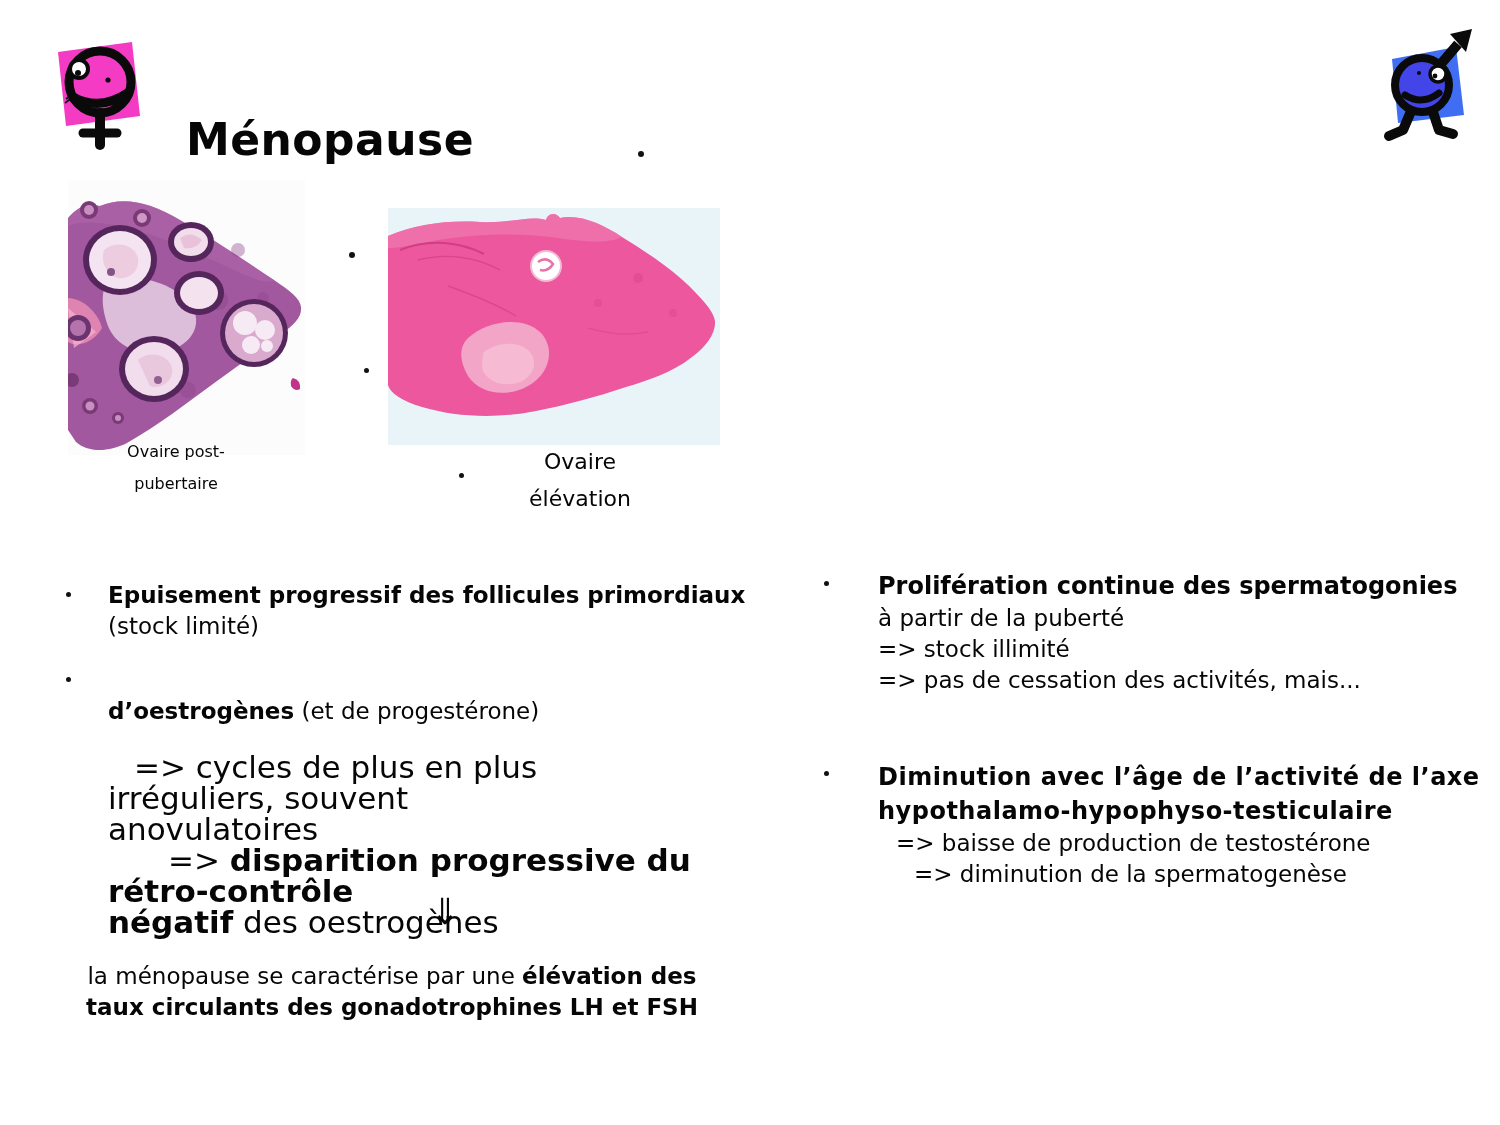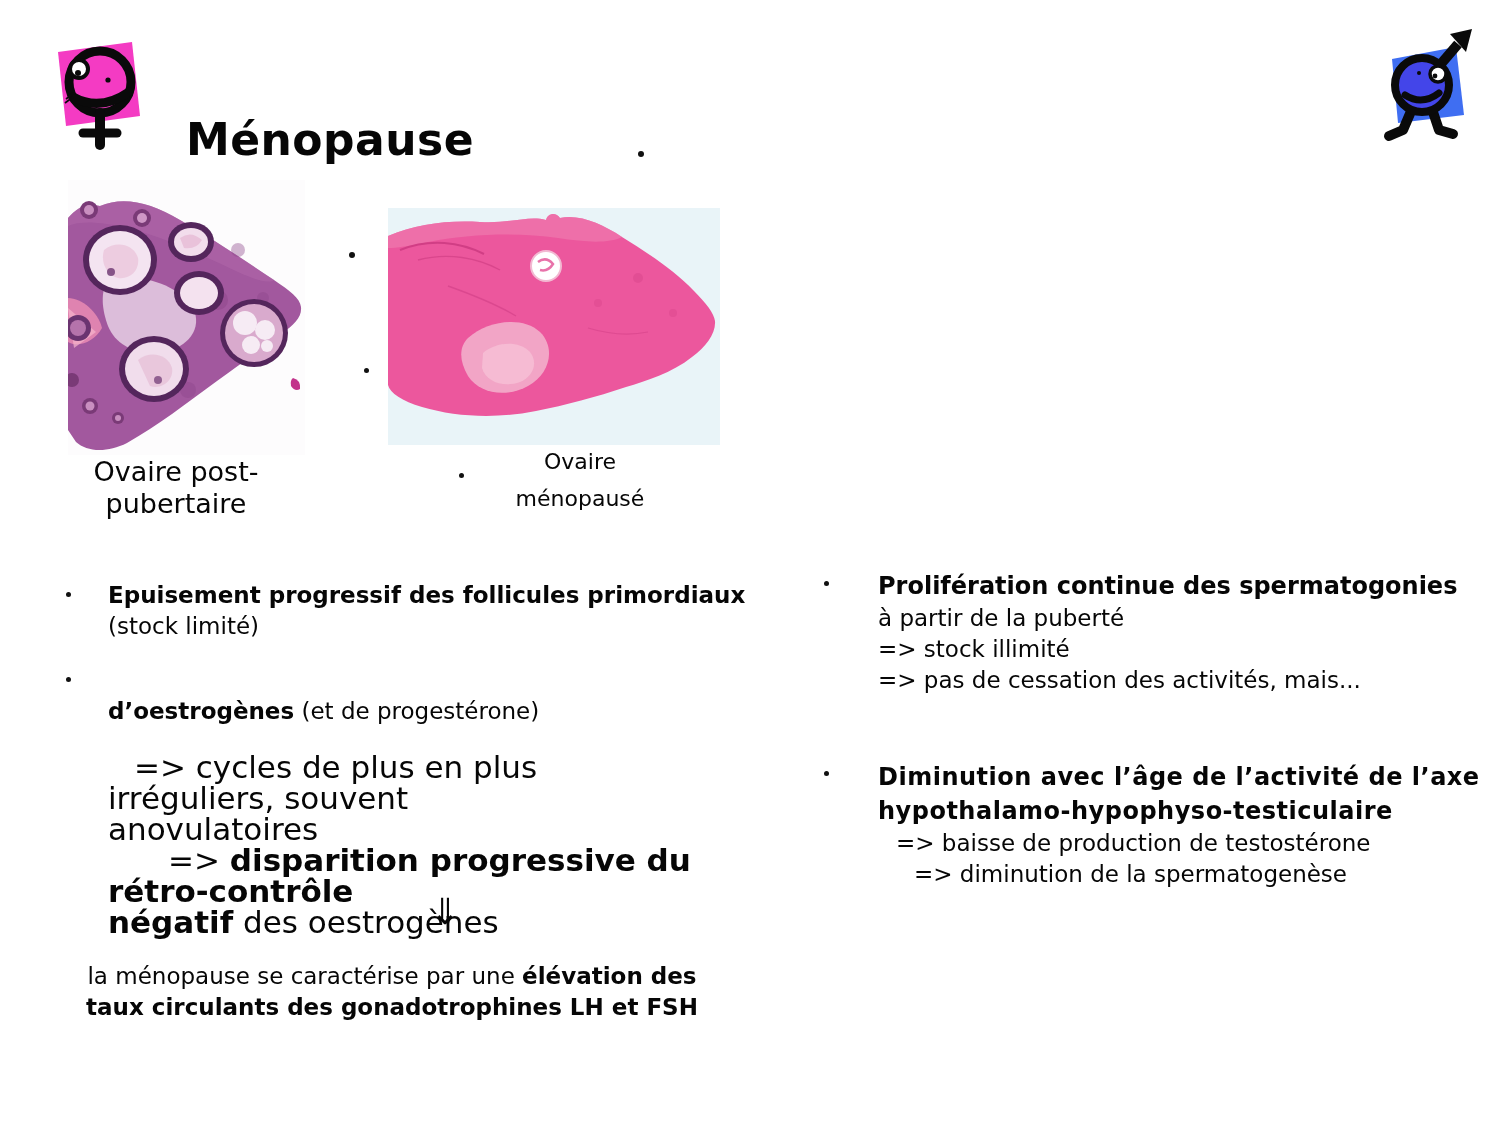--- a/index.html
+++ b/index.html
@@ -7,21 +7,21 @@
     position:relative;width:1500px;height:1125px;background:#ffffff;
     font-family:"DejaVu Sans",sans-serif;color:#060606;overflow:hidden;
   }
   .abs{position:absolute;}
   .b{font-weight:bold;}
   .slide-title{
     position:absolute;font-weight:bold;font-size:44px;text-align:center;
     letter-spacing:0.5px;white-space:nowrap;
   }
   .caption{position:absolute;text-align:center;}
-  .cap-left{left:70px;top:456px;width:212px;font-size:27px;line-height:32px;}
+  .cap-left{left:70px;top:436px;width:212px;font-size:16px;line-height:32px;}
   .cap-right{left:466px;top:443px;width:228px;font-size:22px;line-height:37px;}
   .stray-dot{position:absolute;background:#111;border-radius:50%;}
   .bullet-block{position:absolute;padding-left:42px;font-size:23px;line-height:31px;}
   .bullet-block .marker{
     position:absolute;left:0;top:12px;width:5px;height:5px;background:#111;border-radius:50%;
   }
   .left-col{left:66px;width:642px;}
   .right-col{left:822px;width:660px;padding-left:56px;}
   .right-col .marker{left:2px;top:11px;}
   .rtitle{font-weight:bold;font-size:24px;line-height:33px;}
@@ -157,21 +157,21 @@
       <path d="M150,54 Q158,48 165,56 Q160,64 152,62" fill="none" stroke="#e873aa" stroke-width="2.5"></path>
     </svg>
   </div>
 
   <div class="caption cap-left">
     <span>Ovaire post-</span><br>
     <span>pubertaire</span>
   </div>
   <div class="caption cap-right">
     <span>Ovaire</span><br>
-    <span>ménopausé</span>
+    <span>élévation</span>
   </div>
 
   <span class="stray-dot" style="left:638px;top:151px;width:6px;height:6px;"></span>
   <span class="stray-dot" style="left:349px;top:252px;width:6px;height:6px;"></span>
   <span class="stray-dot" style="left:364px;top:368px;width:5px;height:5px;"></span>
   <span class="stray-dot" style="left:459px;top:473px;width:5px;height:5px;"></span>
 
   <div class="bullet-block left-col" style="top:580px;">
     <span class="marker"></span>
     <span class="b">Epuisement progressif des follicules primordiaux</span><br>

